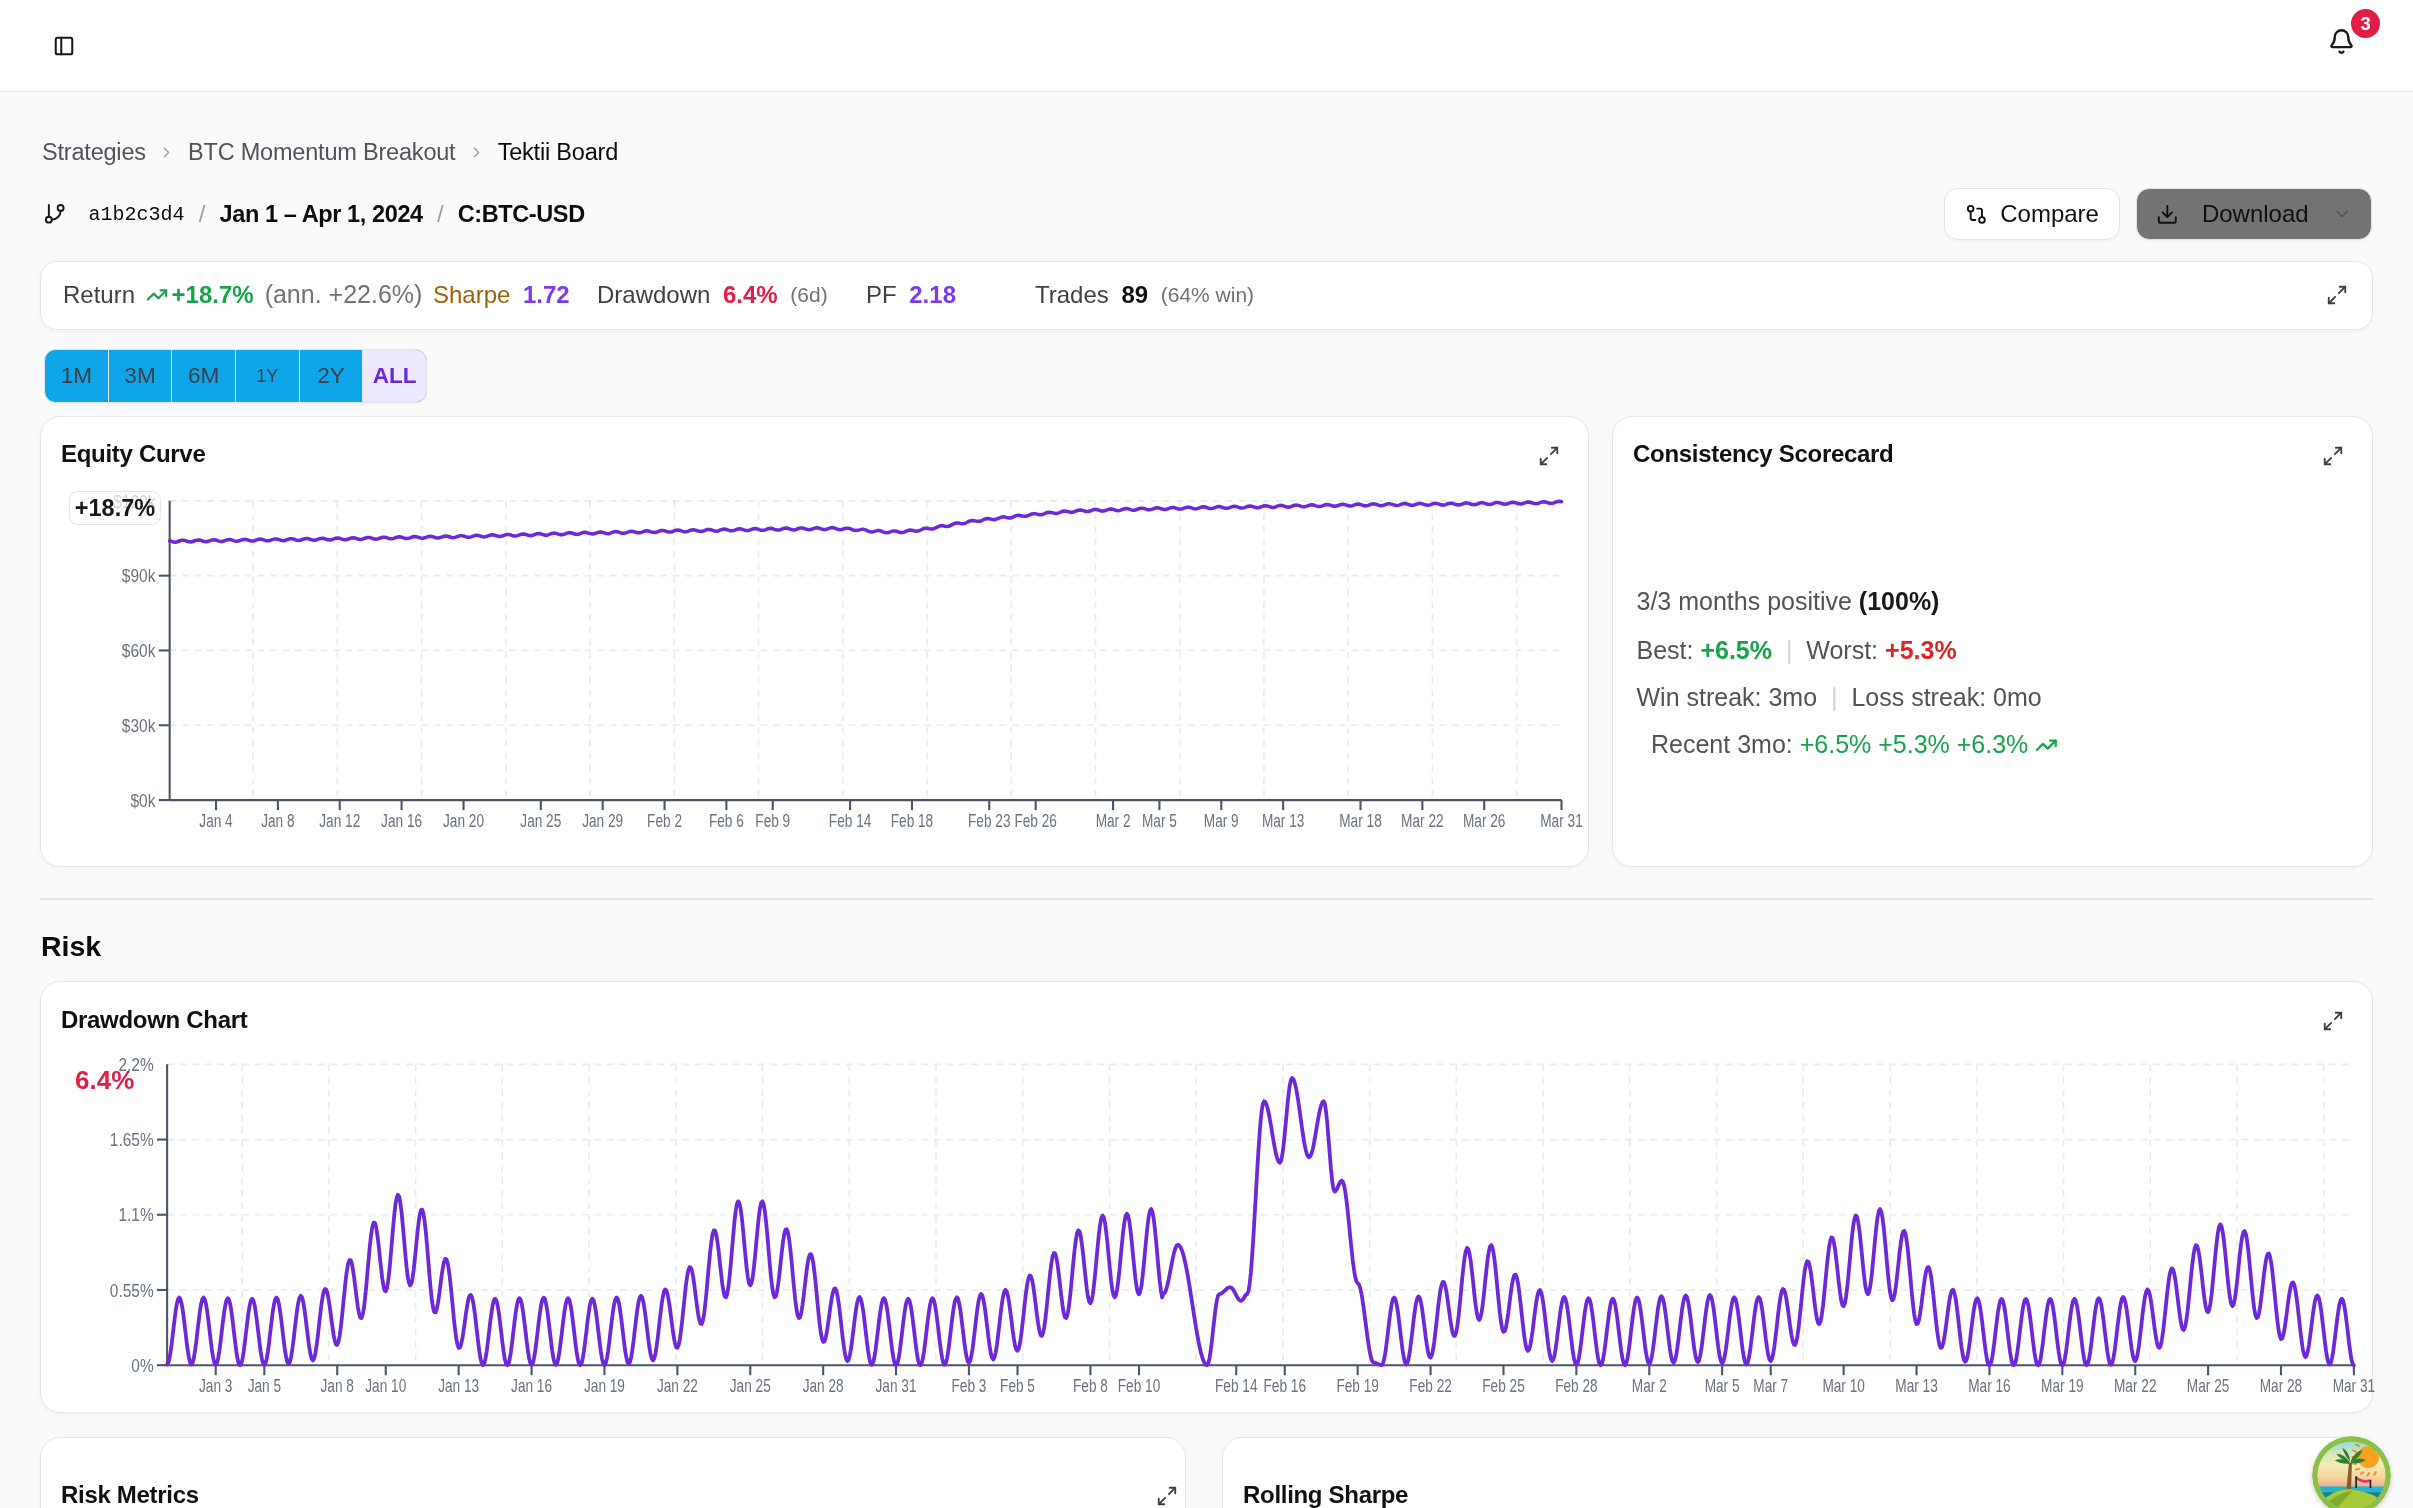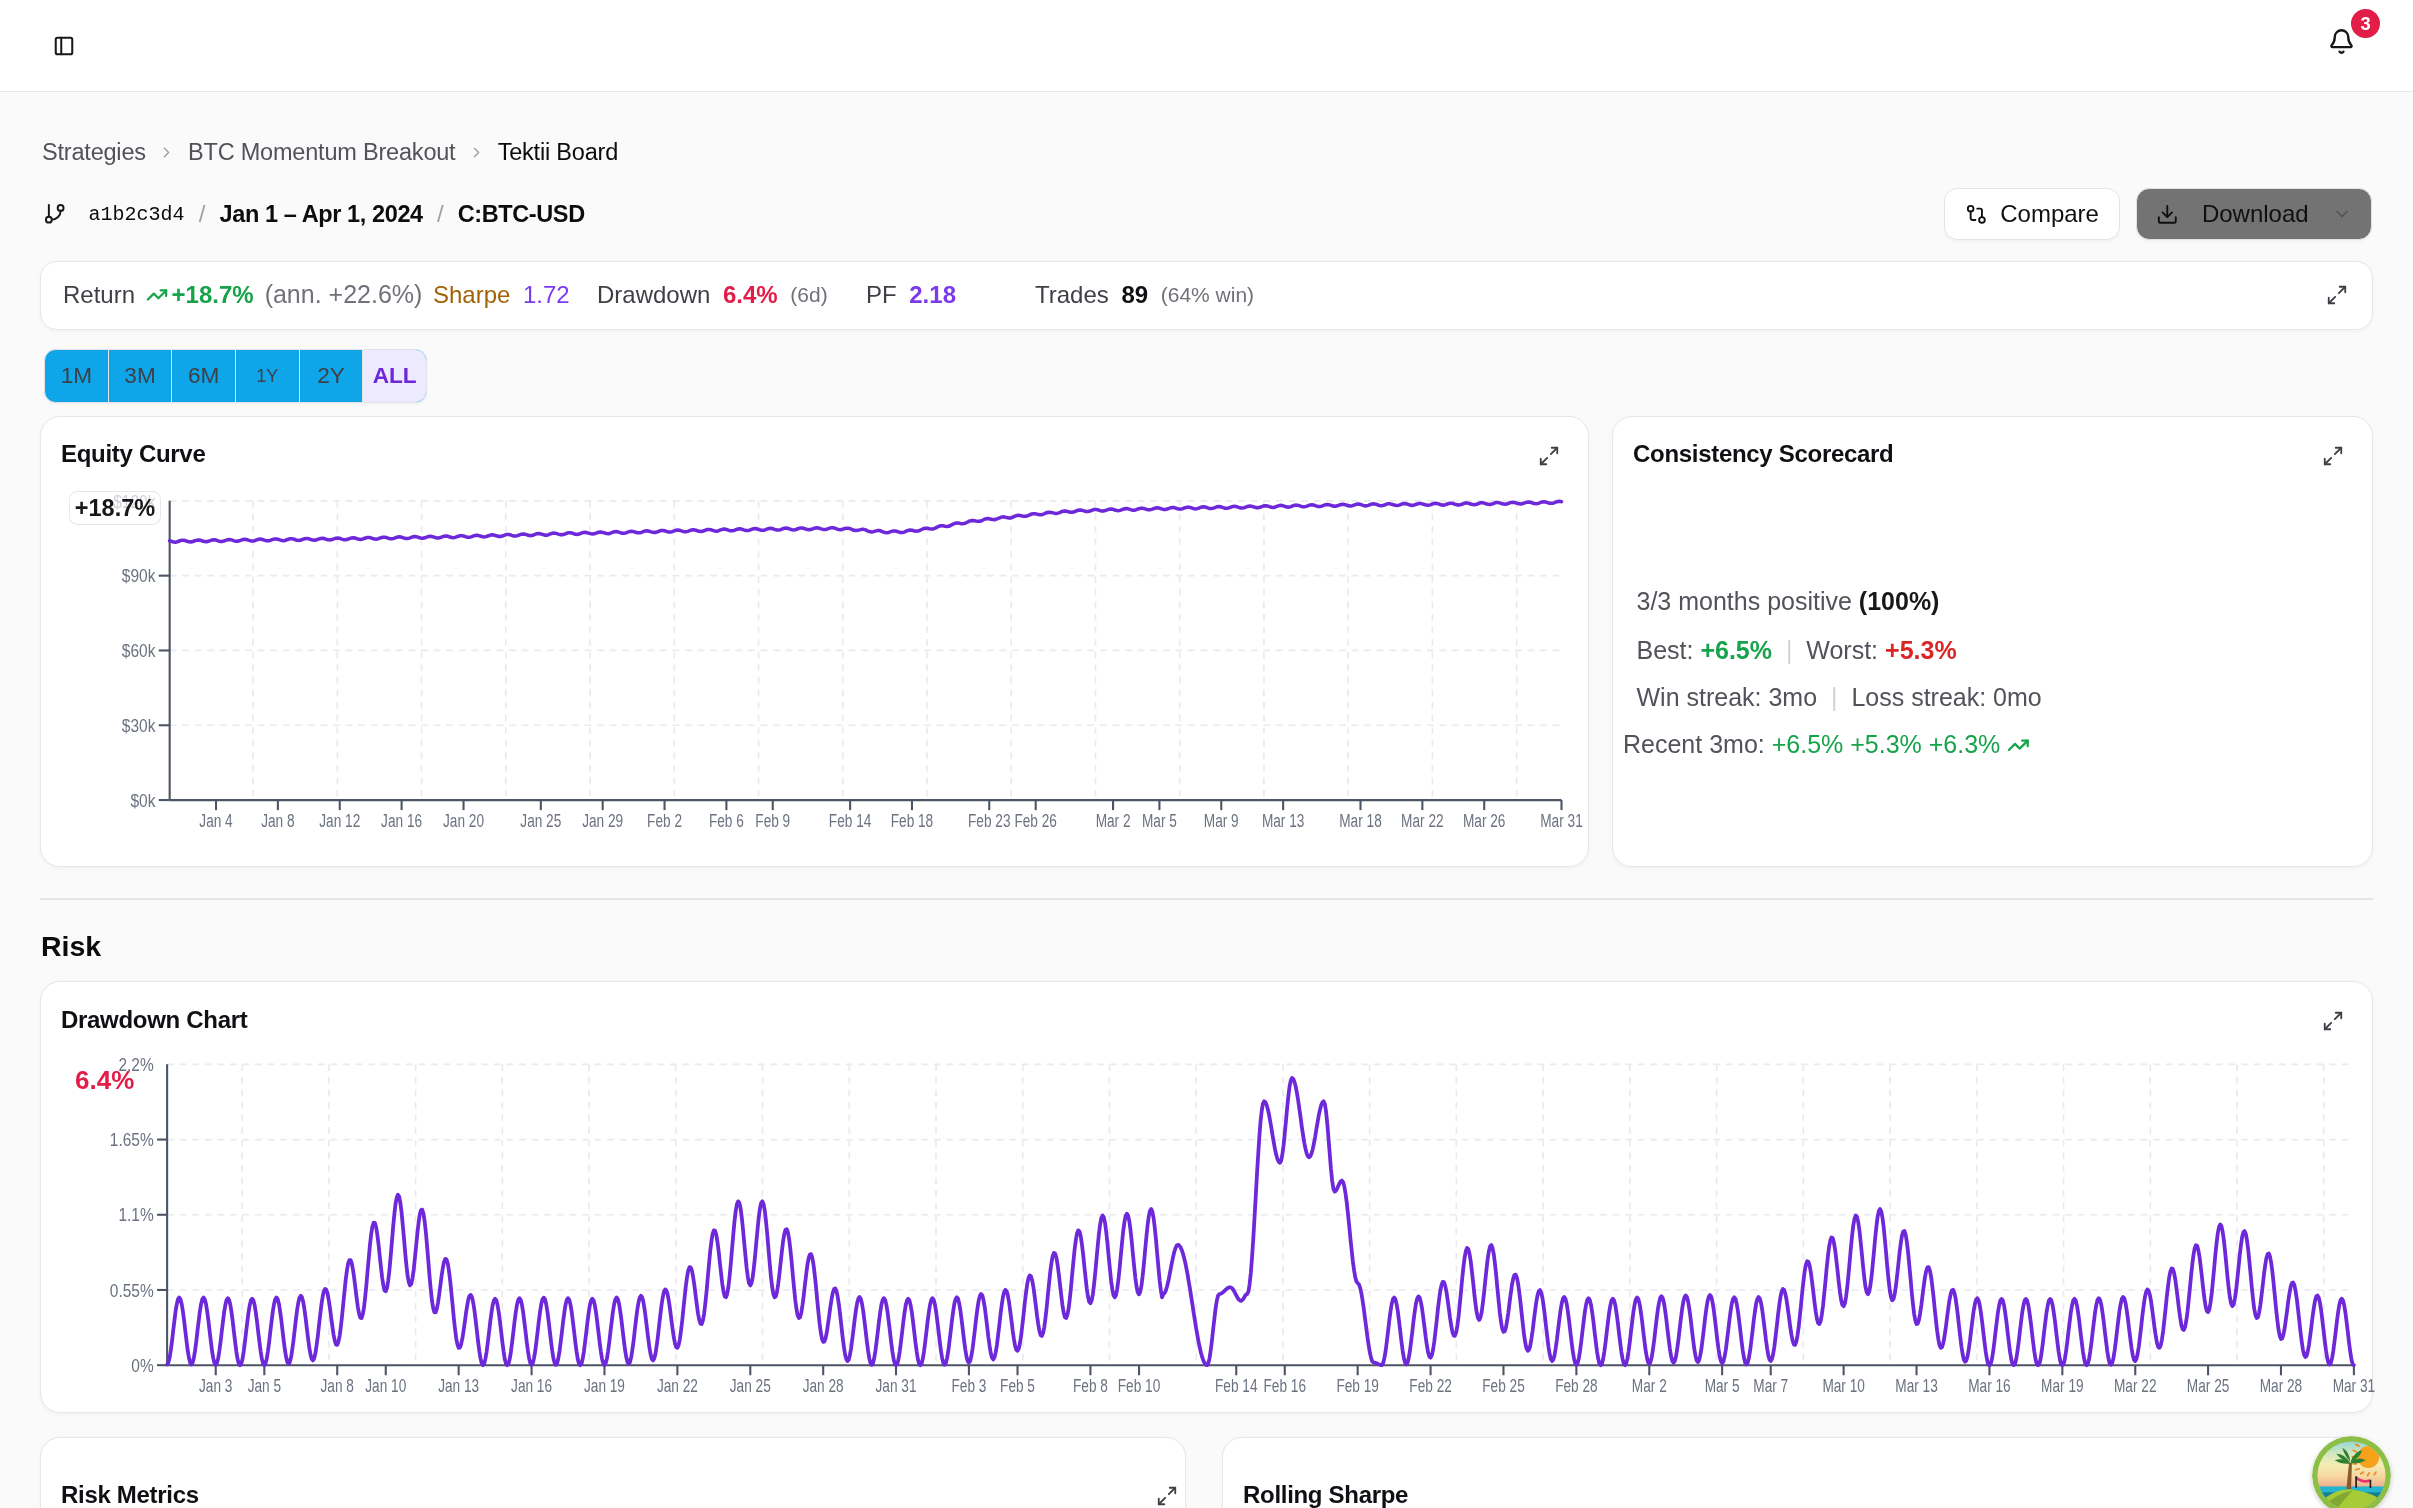--- a/index.html
+++ b/index.html
@@ -67,21 +67,21 @@
       <span style="color:#3f3f46">Return</span>
       <svg width="22" height="22" viewBox="0 0 24 24" fill="none" stroke="#16a34a" stroke-width="2.4" stroke-linecap="round" stroke-linejoin="round" style="">
         <polyline points="22 7 13.5 15.5 8.5 10.5 2 17"></polyline>
         <polyline points="16 7 22 7 22 13"></polyline>
       </svg>
       <span style="color:#16a34a;font-weight:700;margin-left:-7.5px">+18.7%</span>
       <span style="color:#71717a;font-size:25px">(ann. +22.6%)</span>
     </div>
 <div class="row" style="position:absolute;left:392px;top:0;height:65px;gap:12.6px">
       <span style="color:#a16207">Sharpe</span>
-      <span style="color:#7c3aed;font-weight:400">1.72</span>
+      <span style="color:#7c3aed;font-weight:700">1.72</span>
     </div>
 <div class="row" style="position:absolute;left:556px;top:0;height:65px;gap:12.6px">
       <span style="color:#3f3f46">Drawdown</span>
       <span style="color:#e11d48;font-weight:700">6.4%</span>
       <span style="color:#71717a;font-size:21px">(6d)</span>
     </div>
 <div class="row" style="position:absolute;left:825px;top:0;height:65px;gap:12.6px">
       <span style="color:#3f3f46">PF</span>
       <span style="color:#7c3aed;font-weight:700">2.18</span>
     </div>
@@ -197,21 +197,21 @@
 <div class="ctitle" style="left:20px;top:22.6px;font-weight:600">Consistency Scorecard</div>
 <svg width="22" height="22" viewBox="0 0 24 24" fill="none" stroke="#3f3f46" stroke-width="2" stroke-linecap="round" stroke-linejoin="round" style="position:absolute;left:709px;top:28px">
       <polyline points="15 3 21 3 21 9"></polyline>
       <polyline points="9 21 3 21 3 15"></polyline>
       <line x1="21" x2="14" y1="3" y2="10"></line>
       <line x1="3" x2="10" y1="21" y2="14"></line>
     </svg>
 <div style="position:absolute;left:23.5px;top:170px;font-size:25px;color:#52525b">3/3 months positive <span style="color:#18181b;font-weight:700">(100%)</span></div>
 <div style="position:absolute;left:23.5px;top:219px;font-size:25px;color:#52525b">Best: <span style="color:#16a34a;font-weight:700">+6.5%</span> <span style="color:#d4d4d8">&nbsp;|&nbsp;</span> Worst: <span style="color:#dc2626;font-weight:700">+5.3%</span></div>
 <div style="position:absolute;left:23.5px;top:266px;font-size:25px;color:#52525b">Win streak: 3mo <span style="color:#d4d4d8">&nbsp;|&nbsp;</span> Loss streak: 0mo</div>
-<div style="position:absolute;left:10px;top:313px;font-size:25px;color:#52525b">Recent 3mo: <span style="color:#16a34a">+6.5% +5.3% +6.3%</span> <svg width="22.6" height="22.6" viewBox="0 0 24 24" fill="none" stroke="#16a34a" stroke-width="2.4" stroke-linecap="round" stroke-linejoin="round" style="vertical-align:-3.4px">
+<div style="position:absolute;left:38px;top:313px;font-size:25px;color:#52525b">Recent 3mo: <span style="color:#16a34a">+6.5% +5.3% +6.3%</span> <svg width="22.6" height="22.6" viewBox="0 0 24 24" fill="none" stroke="#16a34a" stroke-width="2.4" stroke-linecap="round" stroke-linejoin="round" style="vertical-align:-3.4px">
         <polyline points="22 7 13.5 15.5 8.5 10.5 2 17"></polyline>
         <polyline points="16 7 22 7 22 13"></polyline>
       </svg></div>
 </div>
 <div style="position:absolute;left:40px;top:898px;width:2333px;height:1.7px;background:#e5e5e8"></div>
 <div style="position:absolute;left:41px;top:930px;font-size:28.5px;font-weight:700;color:#0c0c0e">Risk</div>
 <div class="card" style="left:40px;top:981px;width:2333px;height:432px">
 <div class="ctitle" style="left:20px;top:23.5px;font-weight:600">Drawdown Chart</div>
 <svg width="22" height="22" viewBox="0 0 24 24" fill="none" stroke="#3f3f46" stroke-width="2" stroke-linecap="round" stroke-linejoin="round" style="position:absolute;left:2281px;top:28px">
       <polyline points="15 3 21 3 21 9"></polyline>

